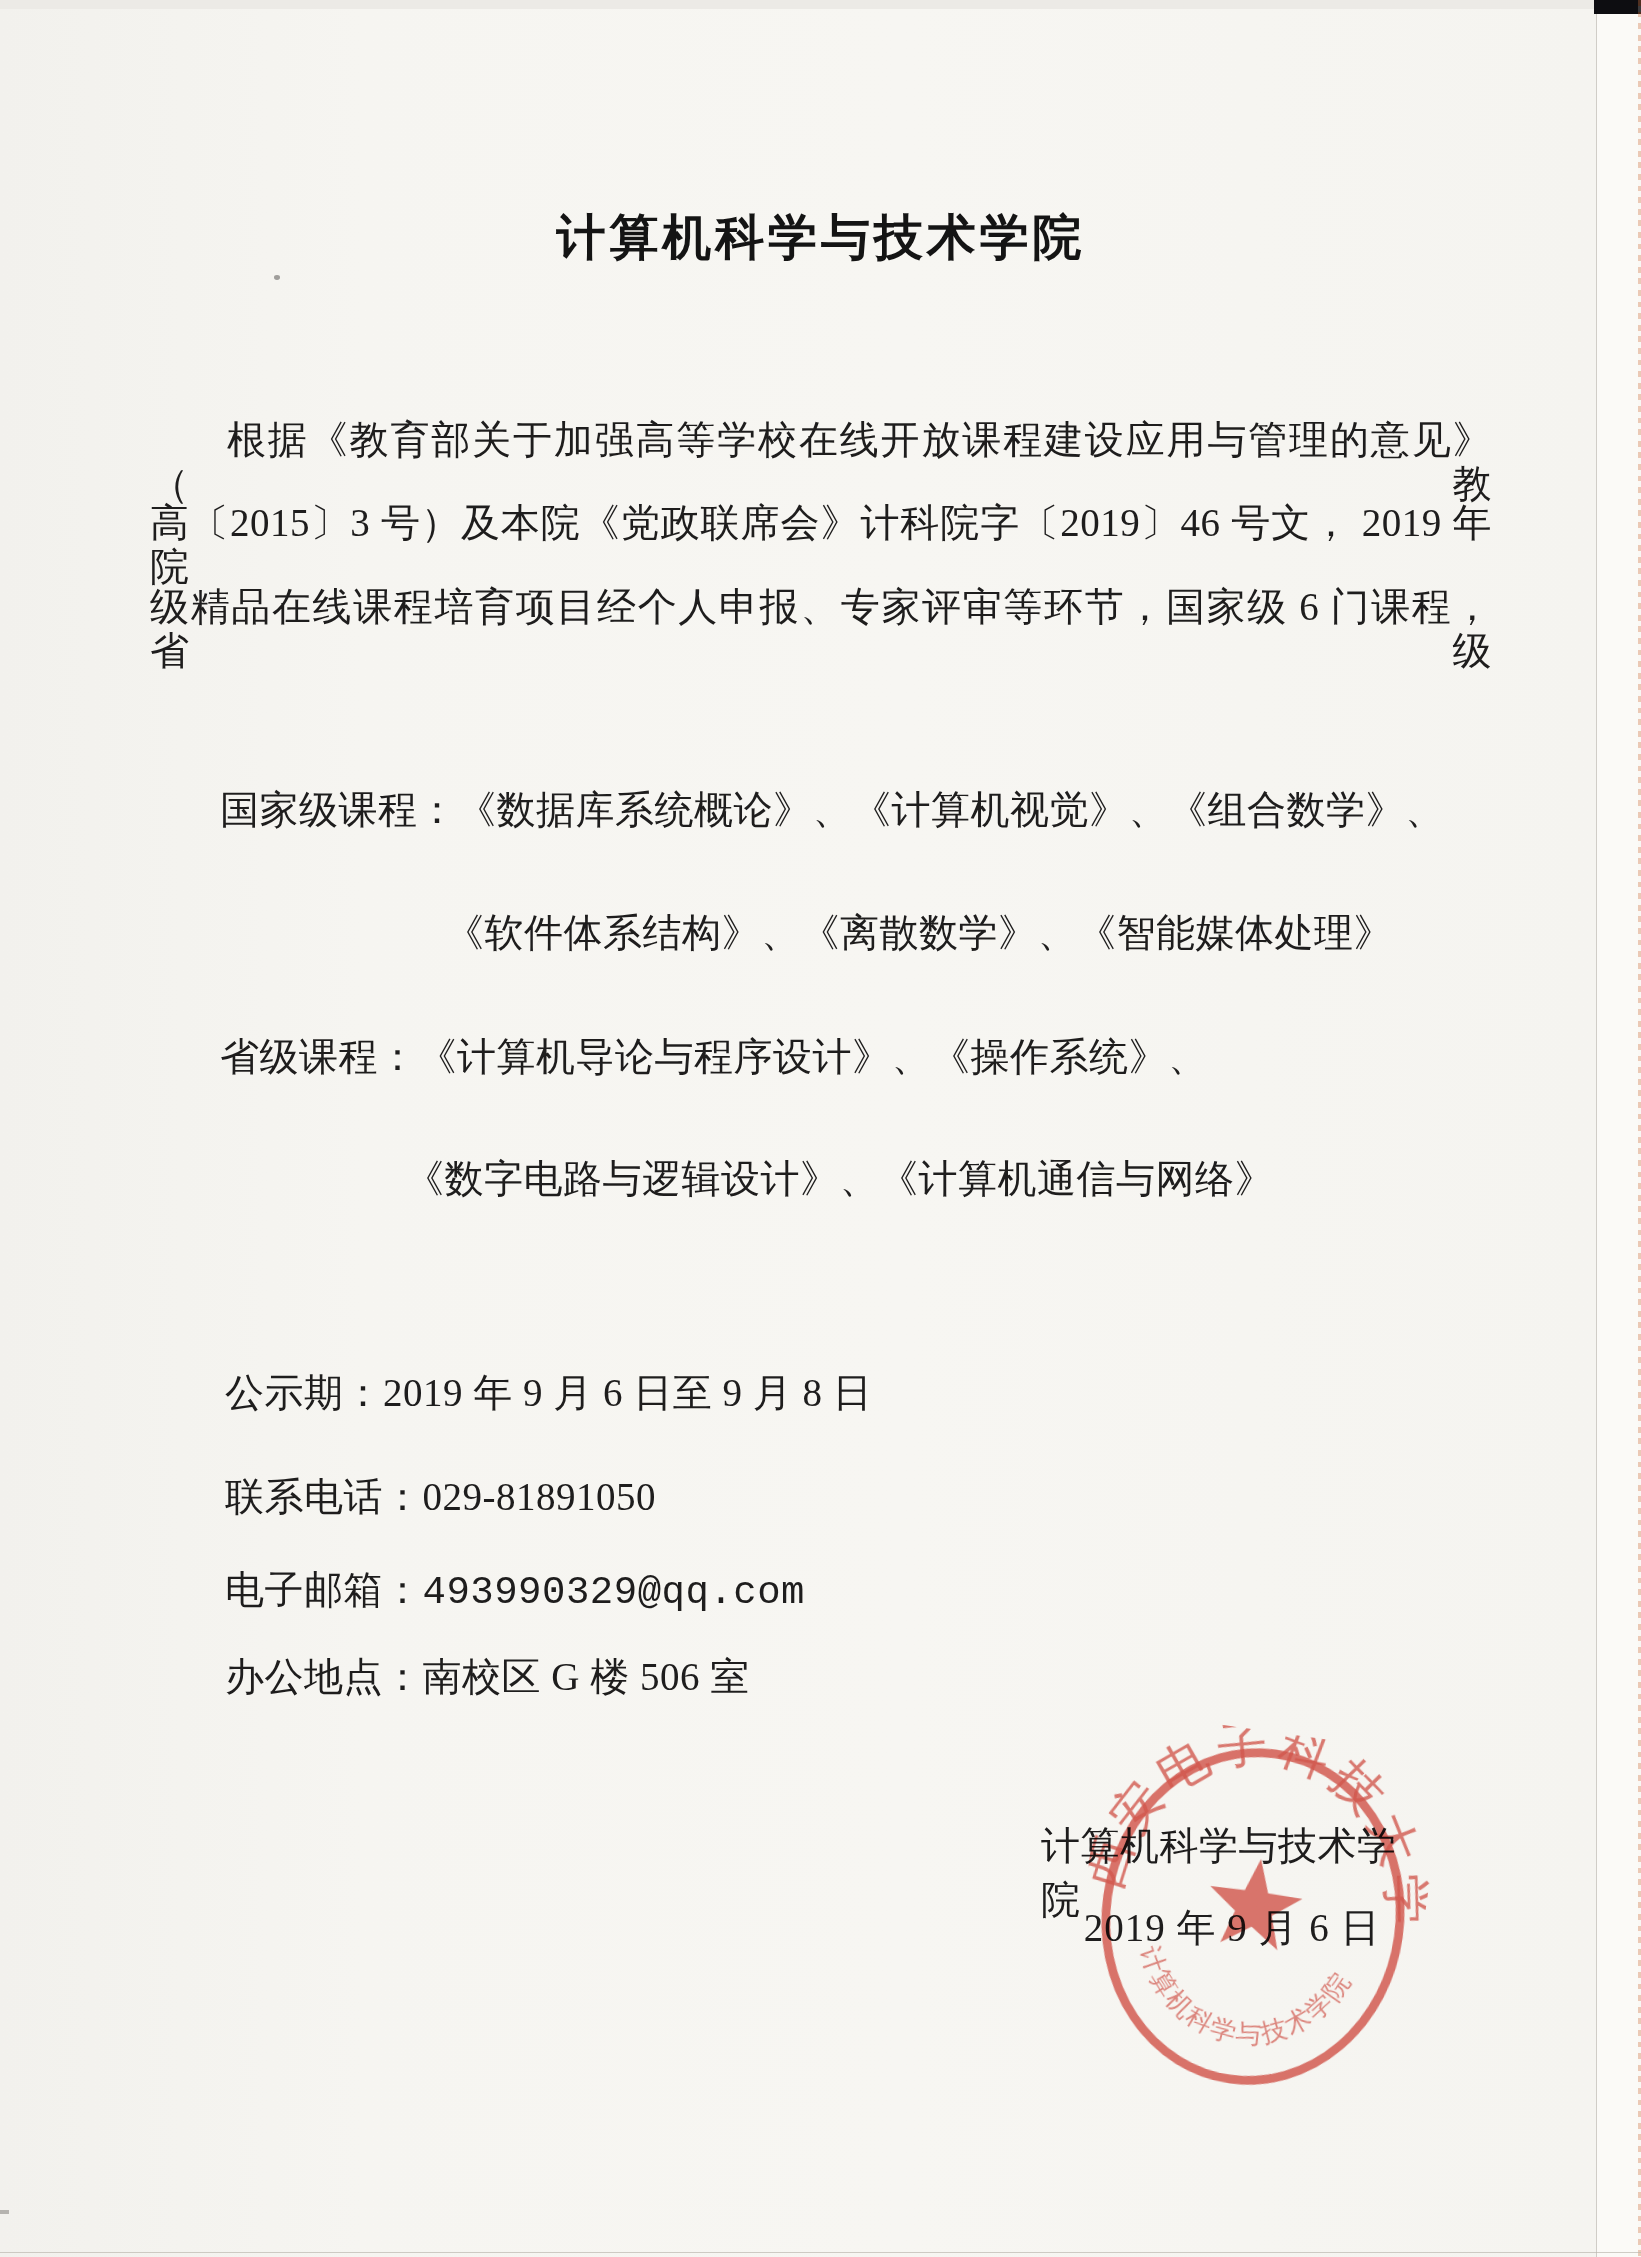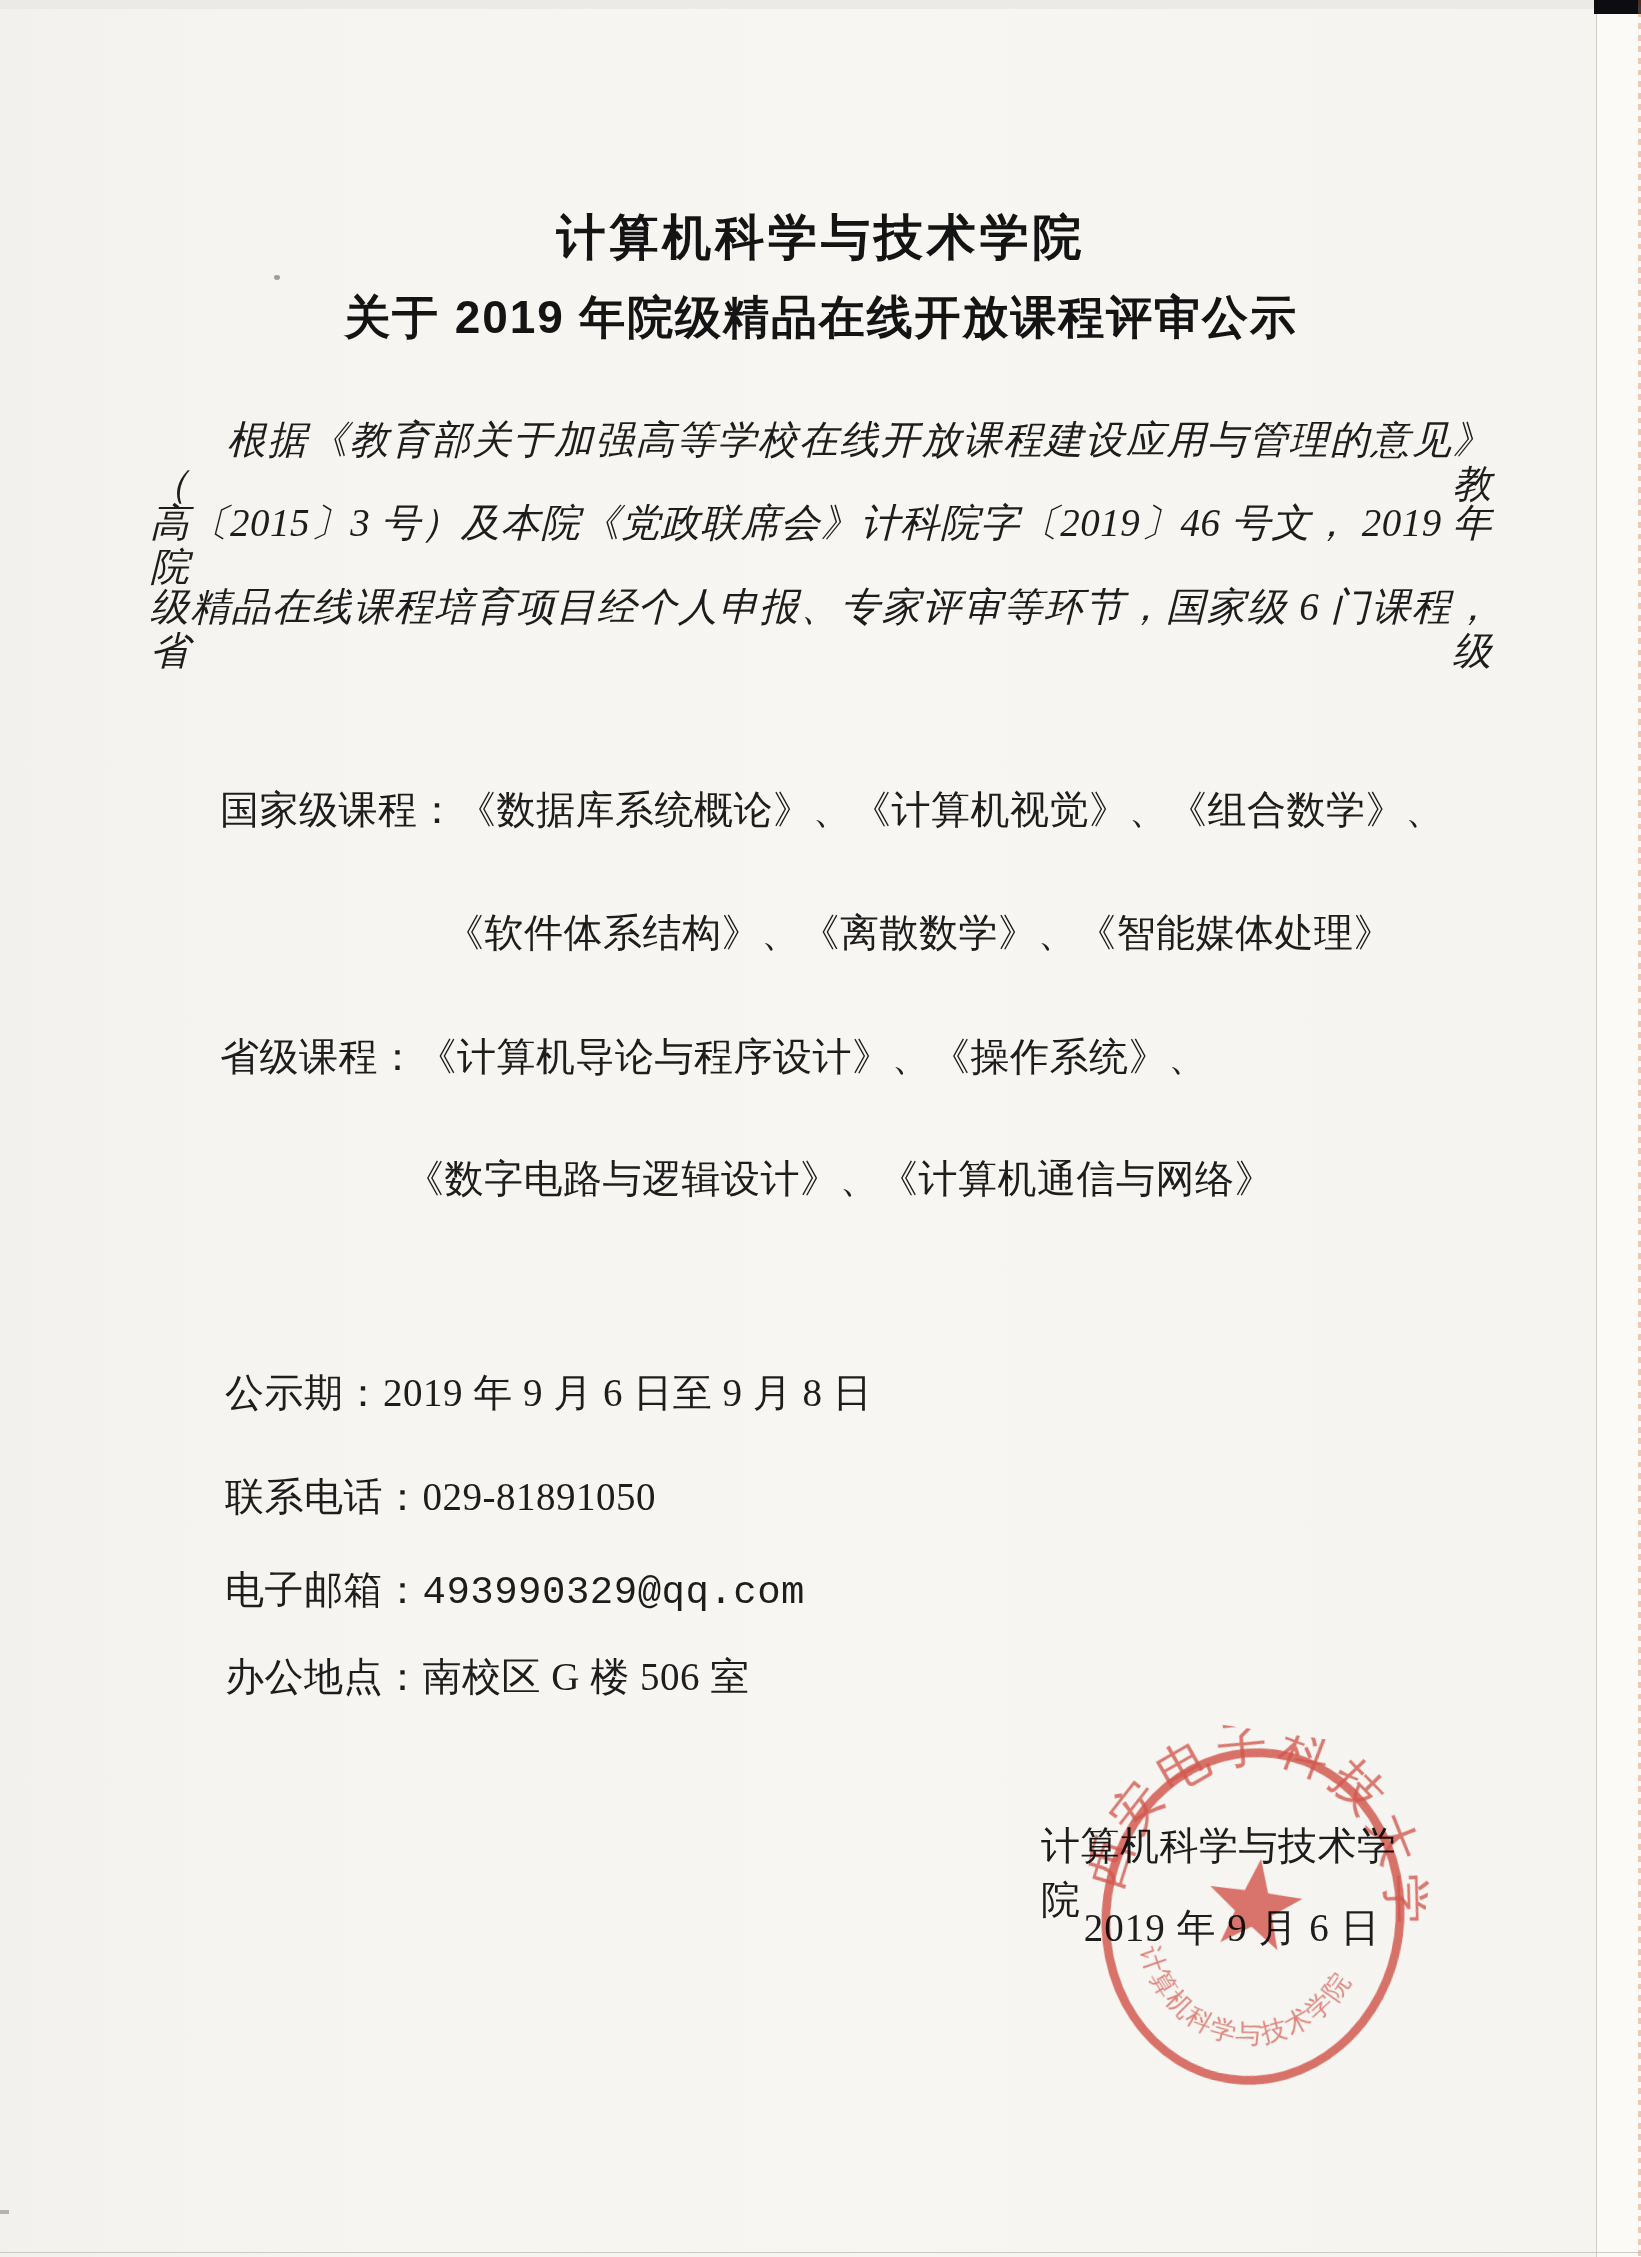--- a/index.html
+++ b/index.html
@@ -30,21 +30,21 @@
   }
   .title2{
     position:absolute;left:150px;top:287px;width:1342px;
     text-align:center;font-family:"Liberation Sans","DejaVu Sans",sans-serif;
     font-weight:bold;font-size:46px;letter-spacing:1.9px;color:#141414;
   }
   .bodyline{
     position:absolute;left:150px;width:1342px;
     font-size:39px;letter-spacing:0.5px;line-height:44px;white-space:normal;
   }
-  .just{text-align:justify;text-align-last:justify;font-style:italic;}
+  .just{text-align:justify;text-align-last:justify;}
   .p0{top:418px;text-indent:77px;}
   .p1{top:501px;}
   .p2{top:585px;}
   .p3{top:668px;}
   .c0{top:788px;padding-left:70px;}
   .c1{top:911px;padding-left:295px;}
   .c2{top:1035px;padding-left:70px;}
   .c3{top:1157px;padding-left:255px;}
   .k0{top:1371px;padding-left:75px;}
   .k1{top:1475px;padding-left:75px;}
@@ -67,21 +67,20 @@
   <div class="top-shade"></div>
   <div class="right-strip"></div>
   <div class="page-edge-line"></div>
   <div class="corner-black"></div>
   <div class="right-edge-dots"></div>
   <div class="bottom-line"></div>
   <div class="speck-a"></div>
   <div class="speck-b"></div>
 
   <div class="title1">计算机科学与技术学院</div>
-  <div class="title2">关于 2019 年院级精品在线开放课程评审公示</div>
 
   <div class="bodyline just p0">根据《教育部关于加强高等学校在线开放课程建设应用与管理的意见》（教</div>
   <div class="bodyline just p1">高〔2015〕3 号）及本院《党政联席会》计科院字〔2019〕46 号文， 2019 年院</div>
   <div class="bodyline just p2">级精品在线课程培育项目经个人申报、专家评审等环节，国家级 6 门课程，省级</div>
 
   <div class="bodyline c0">国家级课程：《数据库系统概论》、《计算机视觉》、《组合数学》、</div>
   <div class="bodyline c1">《软件体系结构》、《离散数学》、《智能媒体处理》</div>
   <div class="bodyline c2">省级课程：《计算机导论与程序设计》、《操作系统》、</div>
   <div class="bodyline c3">《数字电路与逻辑设计》、《计算机通信与网络》</div>
 

